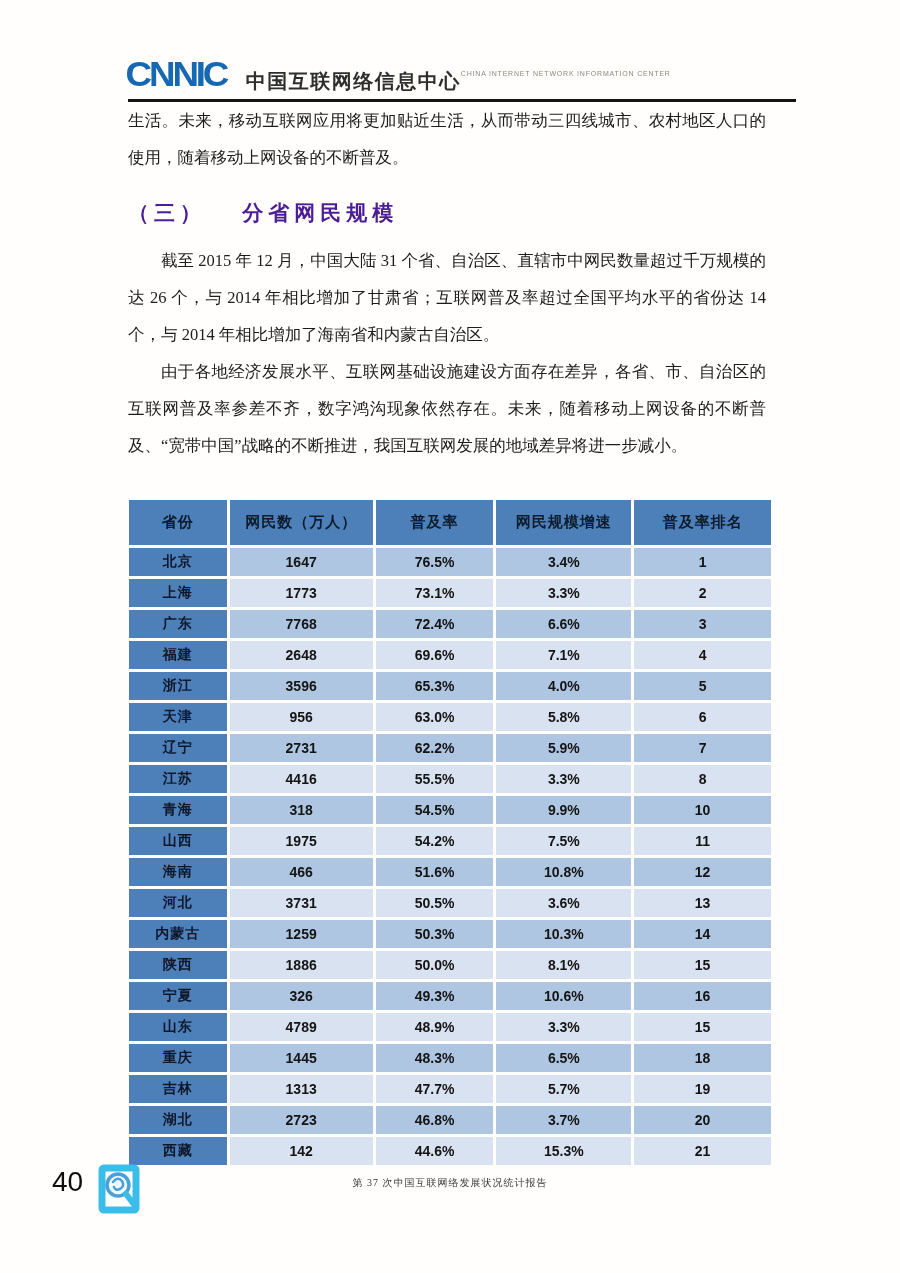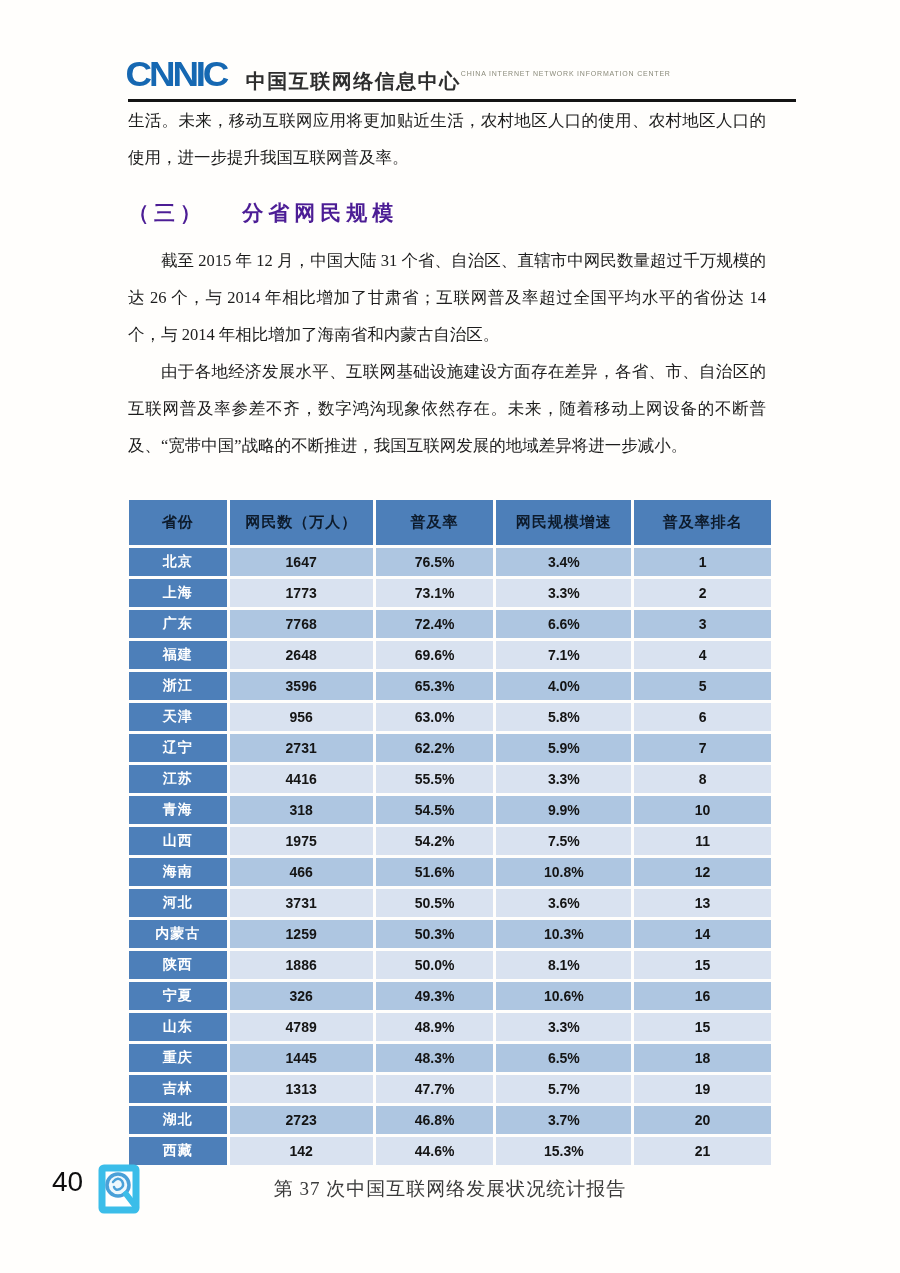--- a/index.html
+++ b/index.html
@@ -45,51 +45,51 @@
     font-family:"Liberation Sans","DejaVu Sans",sans-serif;
   }
   table.stats th{
     background:#4d7fb9;color:#0d1b2c;font-size:15px;font-weight:bold;
     height:43px;text-align:center;vertical-align:middle;letter-spacing:1px;
   }
   table.stats td{
     height:26px;text-align:center;vertical-align:middle;
     font-size:14px;font-weight:600;color:#141414;
   }
-  table.stats td.prov{background:#4d7fb9;font-weight:bold;color:#ffffff;letter-spacing:1px;}
+  table.stats td.prov{background:#4d7fb9;font-weight:bold;color:#0f172a;letter-spacing:1px;}
   table.stats tr:nth-child(odd) td:not(.prov){background:#aec6e1;}
   table.stats tr:nth-child(even) td:not(.prov){background:#d9e2f0;}
   
   .page-number{
     position:absolute;left:52px;top:1166px;
     font-family:"Liberation Sans","DejaVu Sans",sans-serif;font-size:28px;color:#0e0e0e;
   }
   .footer-logo{position:absolute;left:98px;top:1164px;width:46px;height:52px;}
   .footer-text{
     position:absolute;left:0;top:1176px;width:900px;text-align:center;
-    font-size:19px;color:#3a3a3a;letter-spacing:1px;
+    font-size:10px;color:#3a3a3a;letter-spacing:1px;
     font-family:"Liberation Serif","DejaVu Serif",serif;
   }
 </style>
 </head>
 <body>
 
 <div class="page">
 
   <div class="brand">
     <div class="brand-word">CNNIC</div>
     <div class="brand-names">
       <div class="brand-cn">中国互联网络信息中心</div>
       <div class="brand-en">CHINA INTERNET NETWORK INFORMATION CENTER</div>
     </div>
   </div>
   <div class="header-rule"></div>
 
   <div class="content">
-    <p class="para">生活。未来，移动互联网应用将更加贴近生活，农村地区人口的使用、农村地区人口的使用，进一步提升我国互联网普及率。</p>
+    <p class="para">生活。未来，移动互联网应用将更加贴近生活，从而带动三四线城市、农村地区人口的使用，随着移动上网设备的不断普及。</p>
     <div class="section-heading">（三）　 分省网民规模</div>
     <p class="para indent">截至 2015 年 12 月，中国大陆 31 个省、自治区、直辖市中网民数量超过千万规模的达 26 个，与 2014 年相比增加了甘肃省；互联网普及率超过全国平均水平的省份达 14 个，与 2014 年相比增加了海南省和内蒙古自治区。</p>
     <p class="para indent">由于各地经济发展水平、互联网基础设施建设方面存在差异，各省、市、自治区的互联网普及率参差不齐，数字鸿沟现象依然存在。未来，随着移动上网设备的不断普及、“宽带中国”战略的不断推进，我国互联网发展的地域差异将进一步减小。</p>
   </div>
 
   <table class="stats">
     <colgroup>
       <col style="width:15.5%">
         <col style="width:22.7%">
         <col style="width:18.7%">

